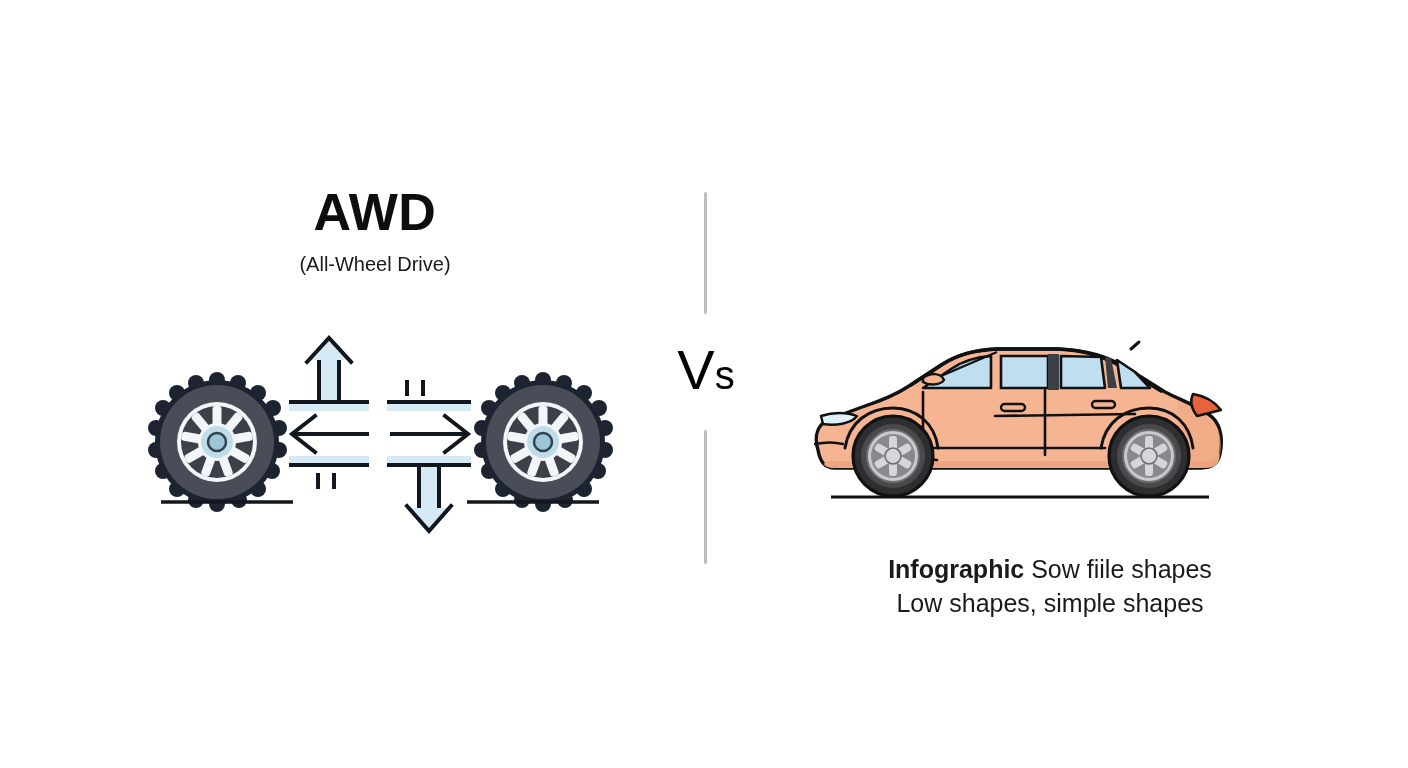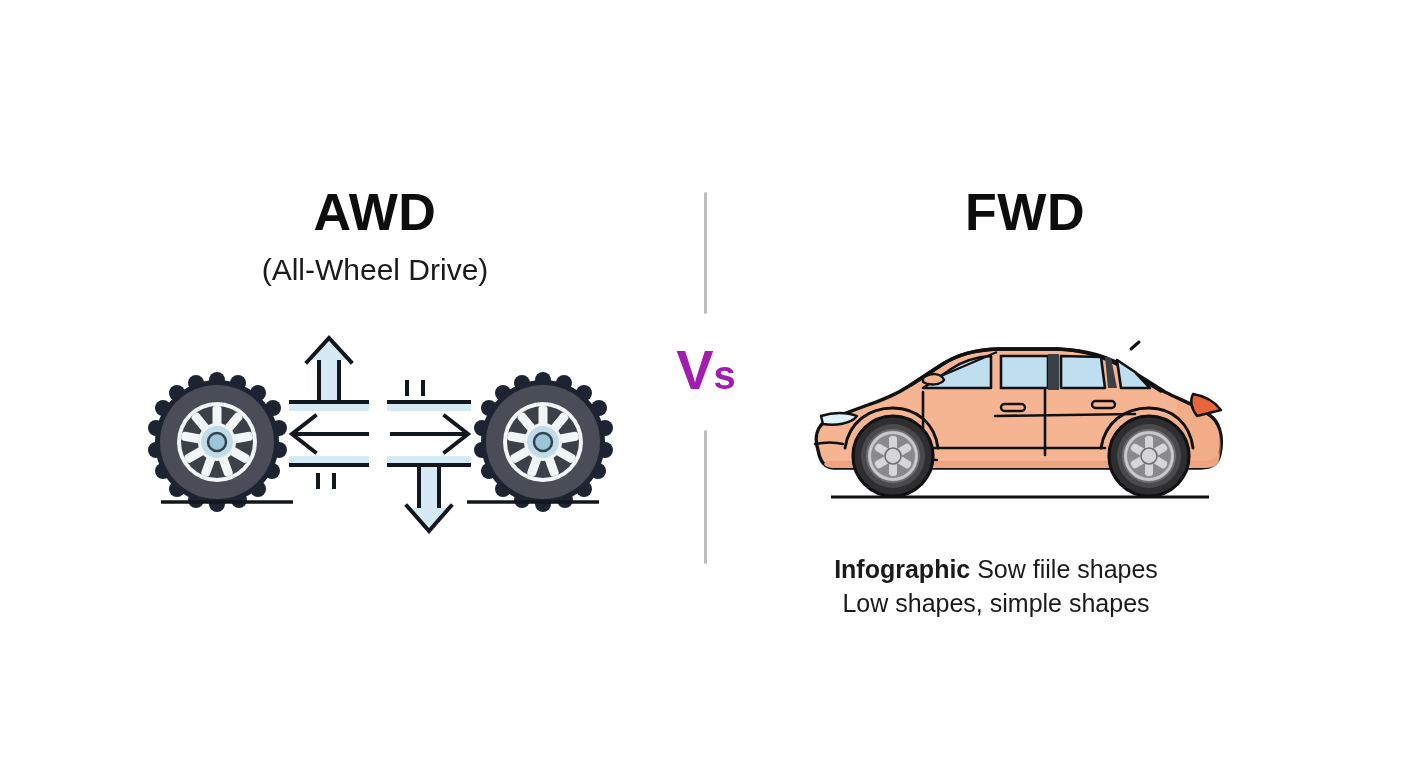--- a/index.html
+++ b/index.html
@@ -30,21 +30,21 @@
     user-select: none;
   }
   .col-head .title {
     font-size: 52px;
     font-weight: bold;
     letter-spacing: 0.5px;
     line-height: 1.05;
     color: #0d0d0d;
   }
   .col-head .subtitle {
-    font-size: 30px;
+    font-size: 20px;
     font-weight: normal;
     line-height: 1.2;
     margin-top: 12px;
     color: #1a1a1a;
   }
 
   #awd-head { left: 140px; top: 185px; width: 470px; }
   #fwd-head { left: 790px; top: 185px; width: 470px; }
 
   
@@ -58,23 +58,23 @@
   #divider-top    { top: 192px; height: 122px; }
   #divider-bottom { top: 430px; height: 134px; }
 
   #vs-label {
     position: absolute;
     left: 646px;
     top: 342px;
     width: 120px;
     text-align: center;
     font-size: 56px;
-    font-weight: bold;
+    font-weight: normal;
     line-height: 1;
-    color: #a21caf;
+    color: #000000;
     user-select: none;
   }
   #vs-label .vs-small { font-size: 40px; }
 
   
   #awd-diagram {
     position: absolute;
     left: 155px;
     top: 340px;
     width: 450px;
@@ -84,21 +84,21 @@
     position: absolute;
     left: 805px;
     top: 330px;
     width: 430px;
     height: 190px;
   }
 
   
   #fwd-caption {
     position: absolute;
-    left: 776px;
+    left: 830px;
     top: 552px;
     width: 440px;
     text-align: center;
     line-height: 1.36;
     font-size: 25px;
     color: #1a1a1a;
     user-select: none;
   }
   #fwd-caption .strong { font-weight: bold; }
   #fwd-caption .cap-line { display: block; white-space: nowrap; }
@@ -109,21 +109,20 @@
 <body>
 
 <div id="canvas">
 
   <div class="col-head" id="awd-head">
     <div class="title">AWD</div>
     <div class="subtitle">(All-Wheel Drive)</div>
   </div>
 
   <div class="col-head" id="fwd-head">
-    <div class="title">FWD</div>
   </div>
 
   <div class="divider-seg" id="divider-top"></div>
   <div class="divider-seg" id="divider-bottom"></div>
 
   <div id="vs-label"><span>V</span><span class="vs-small">s</span></div>
 
   <div id="awd-diagram">
     <svg width="450" height="210" viewBox="0 0 450 210" xmlns="http://www.w3.org/2000/svg">
 

